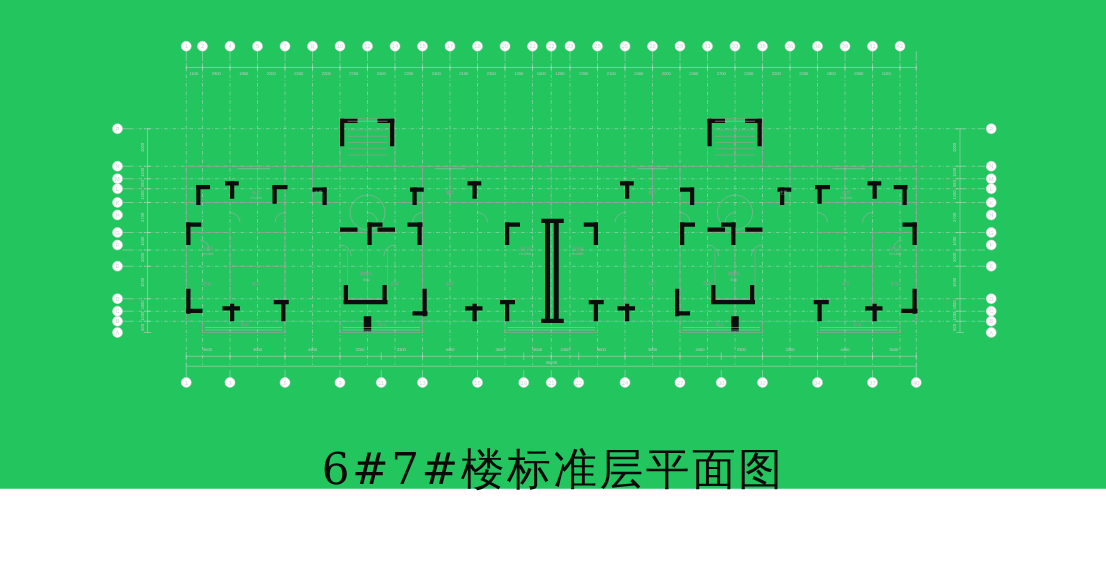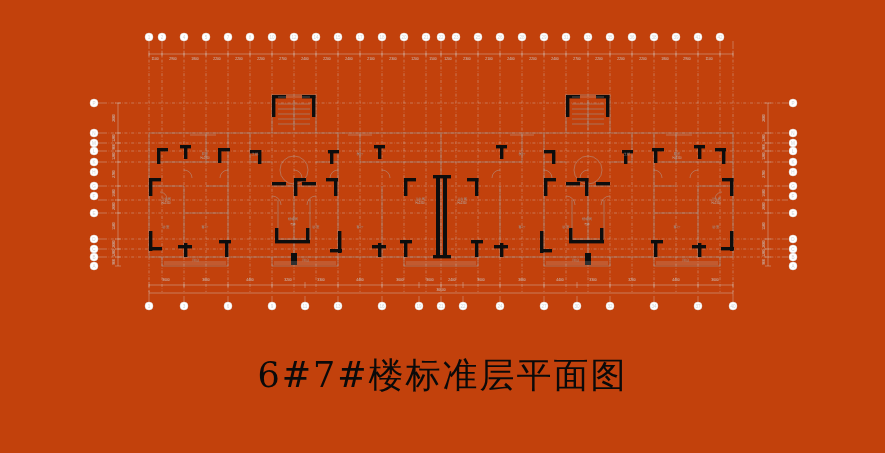--- a/index.html
+++ b/index.html
@@ -1,18 +1,18 @@
 <!DOCTYPE html>
 <html><head>
 <meta charset="utf-8">
 <style>
   html,body{margin:0;padding:0;background:#ffffff;}
   body{width:885px;height:453px;overflow:hidden;
        font-family:"Liberation Sans","DejaVu Sans",sans-serif;}
-  #stage{position:relative;width:885px;height:453px;background:#c2410c;}
+  #stage{position:relative;width:885px;height:391px;background:#22c55e;}
 
   
   #title{
     position:absolute;left:0;top:352px;width:885px;text-align:center;
     font-family:"DejaVu Serif","Liberation Serif",serif;
     font-size:35px;letter-spacing:2px;color:#0a0a0a;white-space:nowrap;
   }
 
   
   #plan{position:absolute;left:0;top:0;width:885px;height:330px;}

